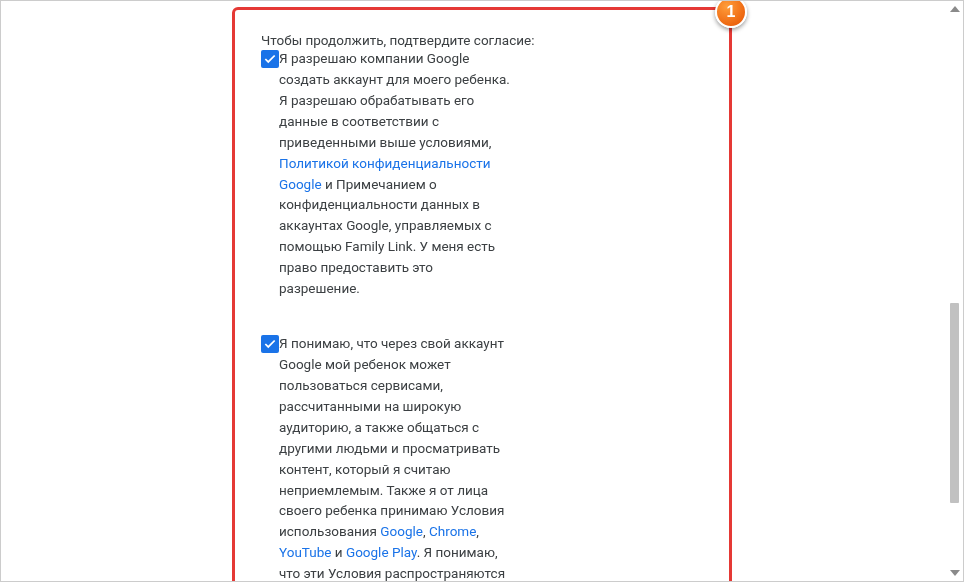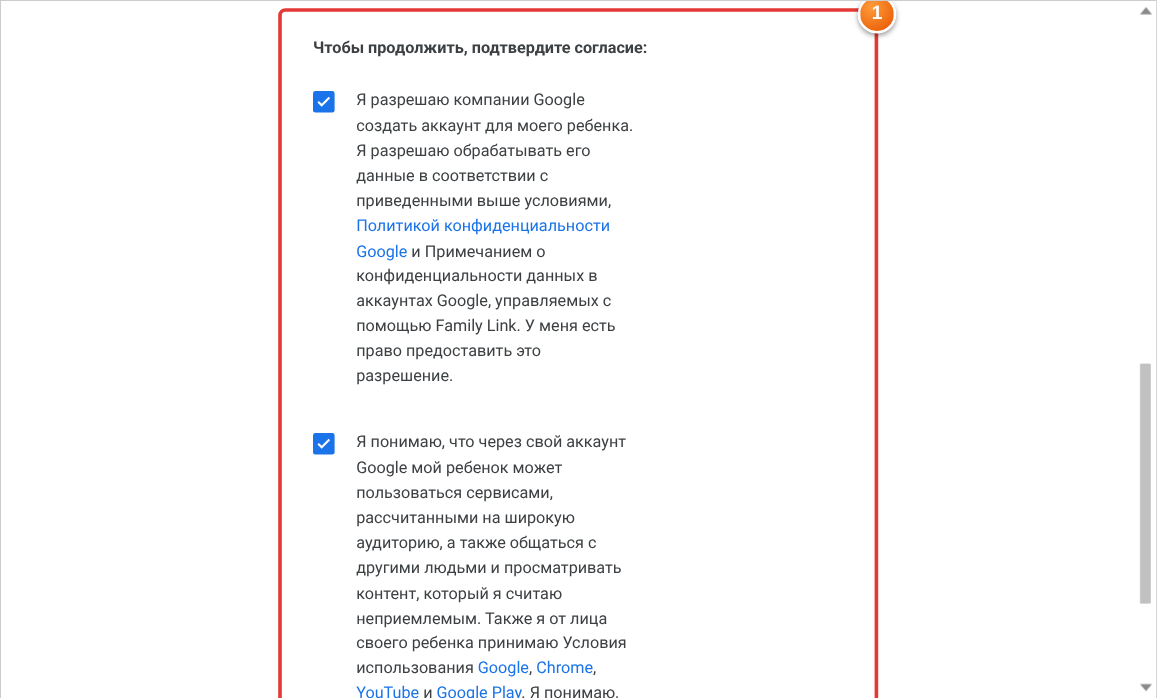--- a/index.html
+++ b/index.html
@@ -28,27 +28,25 @@
     }
     .consent-panel {
       border: 3px solid #e53935;
       border-radius: 6px;
       padding: 22px 28px 26px 26px;
       margin-top: 6px;
       position: relative;
     }
     .heading {
       font-size: 13.5px;
-      font-weight: 700;
+      font-weight: 400;
       color: #3c4043;
-      margin-bottom: 26px;
     }
     .consent-item {
       display: flex;
-      gap: 18px;
       margin-bottom: 34px;
     }
     .consent-item:last-child { margin-bottom: 4px; }
     .checkbox {
       width: 18px;
       height: 18px;
       min-width: 18px;
       background: #1a73e8;
       border-radius: 2px;
       display: flex;

